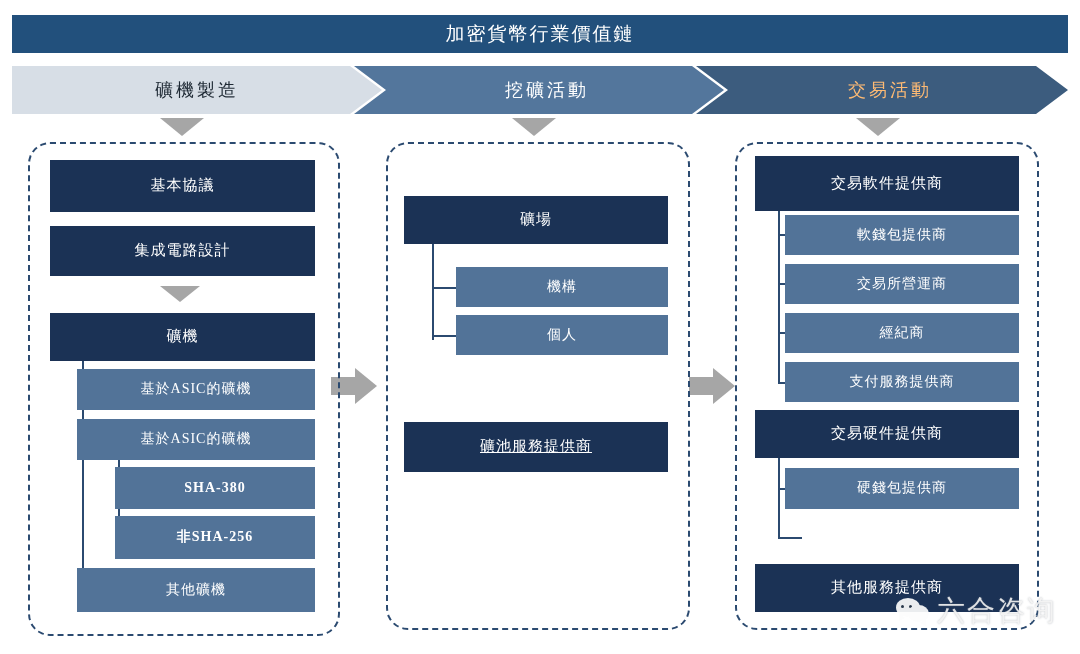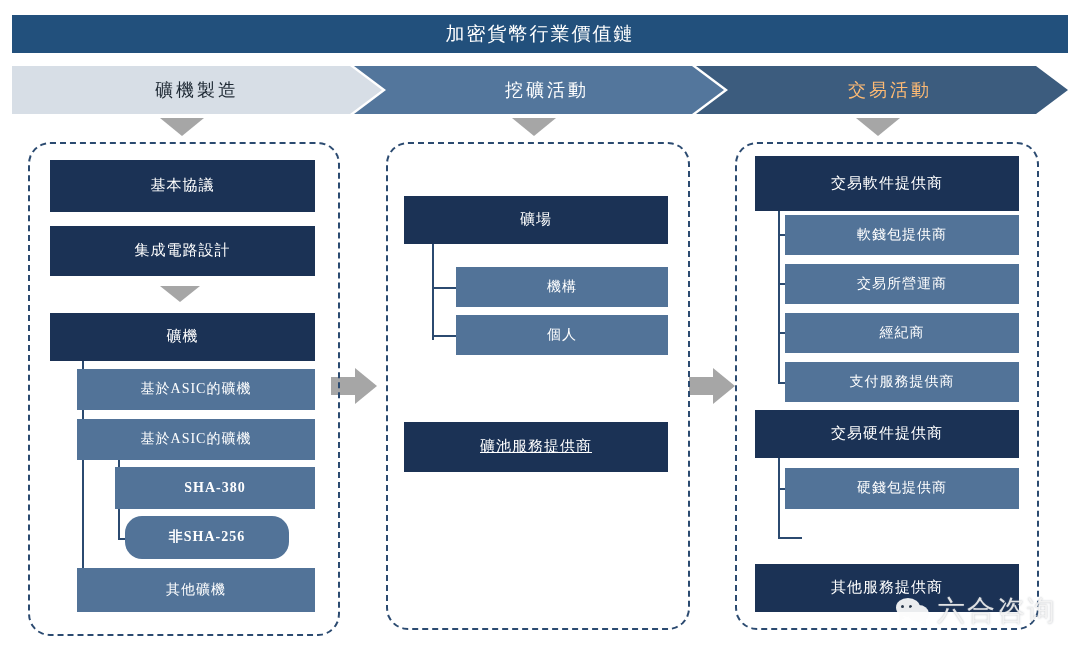--- a/index.html
+++ b/index.html
@@ -177,21 +177,21 @@
 
   <div class="node mid lv1" style="left:77px;top:369px;width:238px;height:41px;">
     <span class="lbl">基於ASIC的礦機</span>
   </div>
   <div class="node mid lv1" style="left:77px;top:419px;width:238px;height:41px;">
     <span class="lbl">基於ASIC的礦機</span>
   </div>
   <div class="node mid lv2" style="left:115px;top:467px;width:200px;height:42px;">
     <span class="lbl">SHA-380</span>
   </div>
-  <div class="node mid lv2" style="left:125px;top:516px;width:164px;height:43px;border-radius:17px;">
+  <div class="node mid lv2" style="left:115px;top:516px;width:200px;height:43px;">
     <span class="lbl">非SHA-256</span>
   </div>
   <div class="node mid lv1" style="left:77px;top:568px;width:238px;height:44px;">
     <span class="lbl">其他礦機</span>
   </div>
 
   <div class="group" style="left:386px;top:142px;width:300px;height:484px;"></div>
 
   <div class="conn v" style="left:432px;top:244px;height:96px;"></div>
   <div class="conn h" style="left:432px;top:287px;width:24px;"></div>

